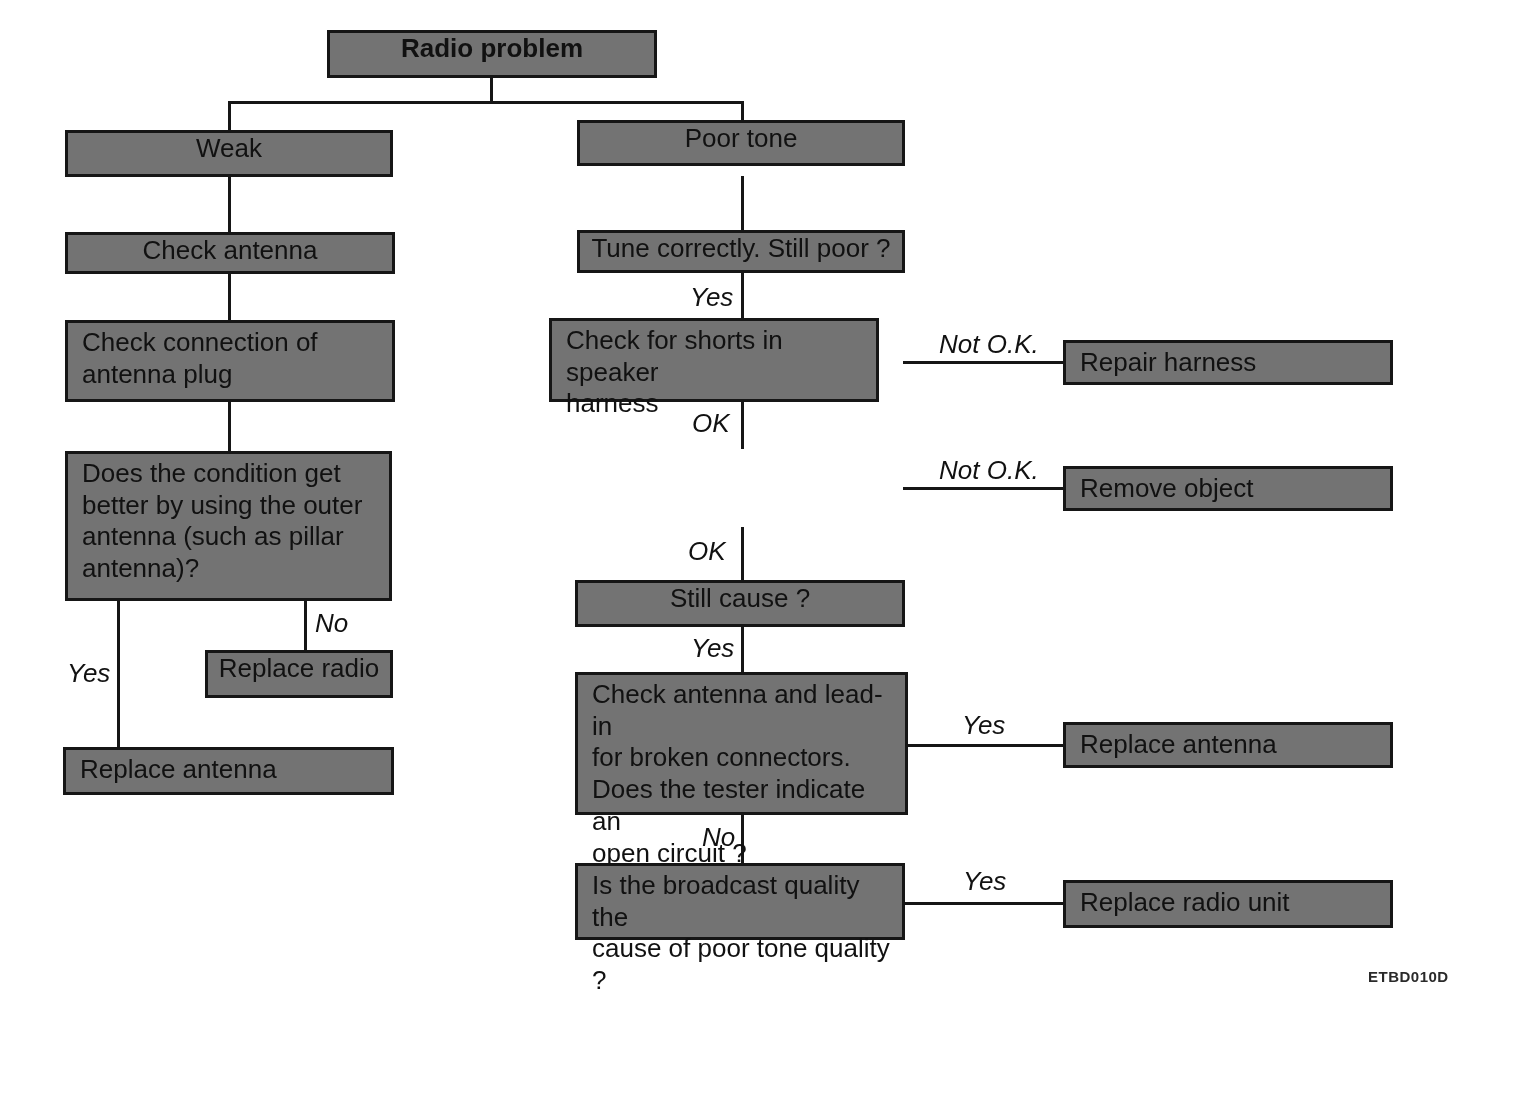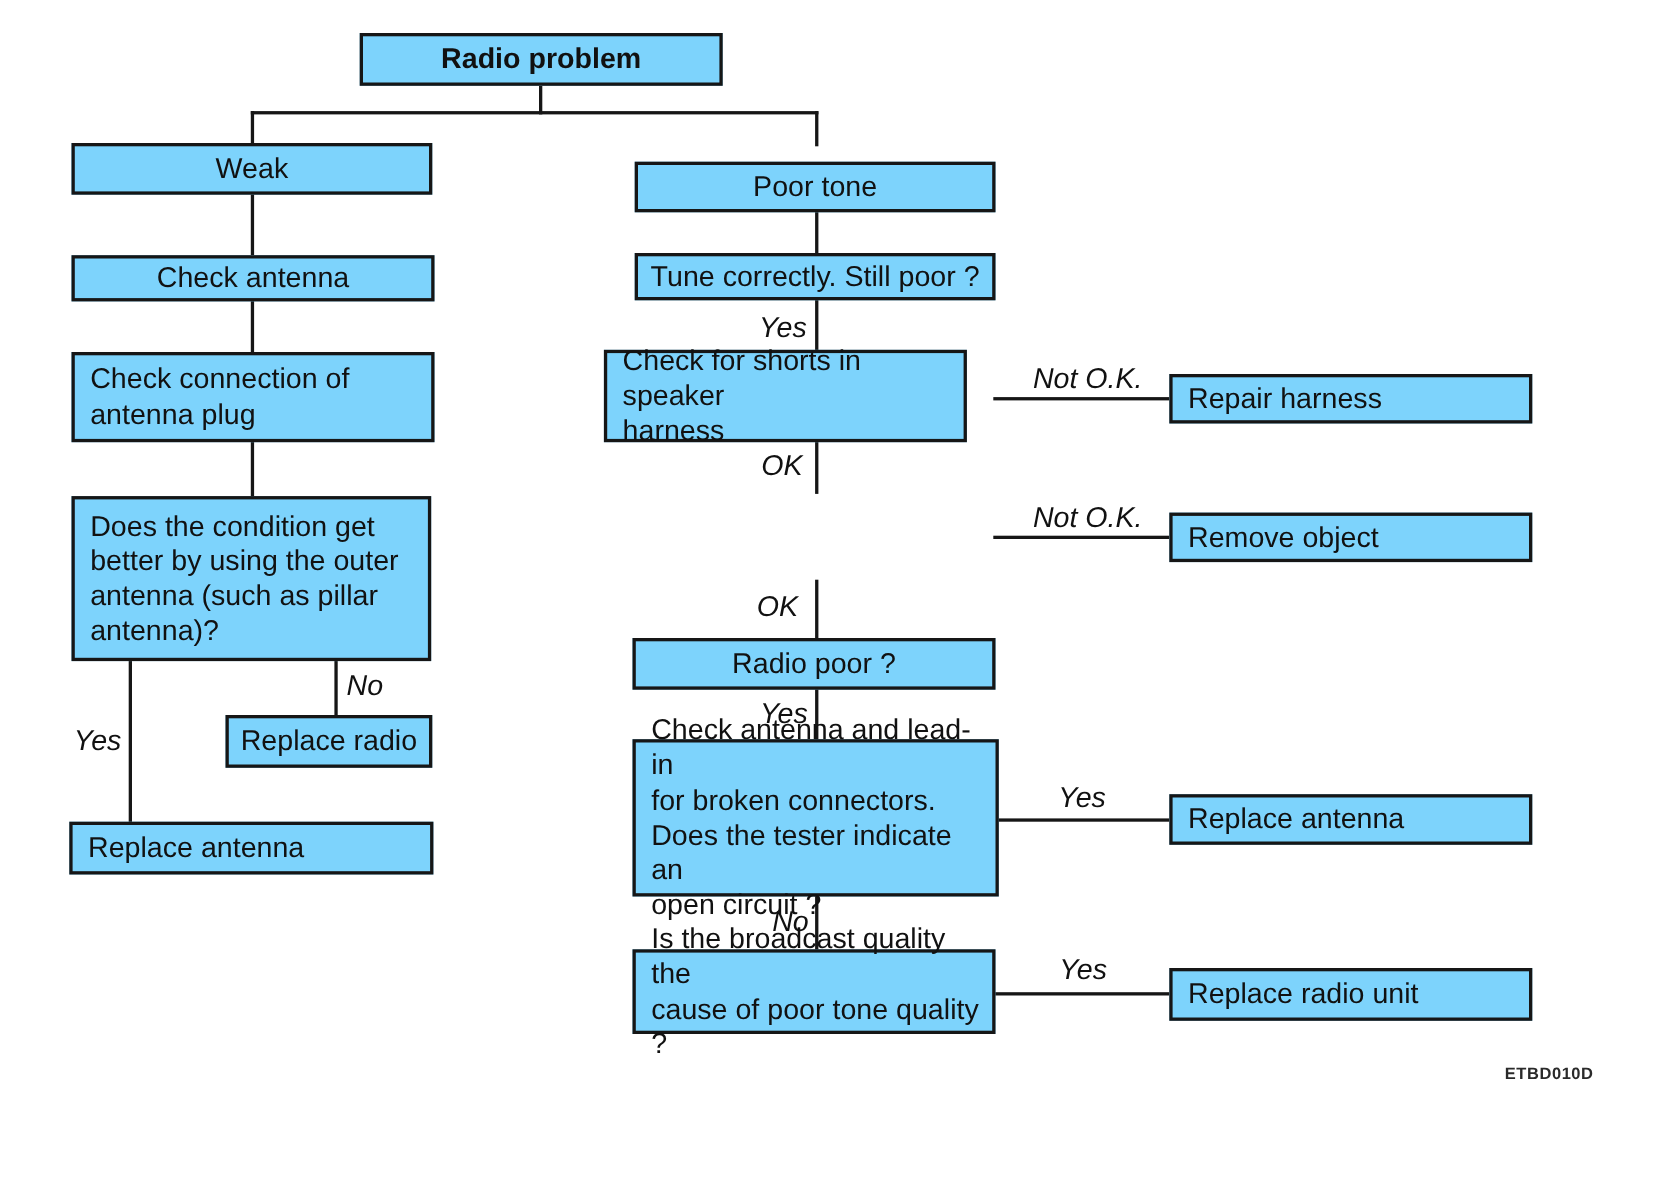--- a/index.html
+++ b/index.html
@@ -1,20 +1,20 @@
 <!DOCTYPE html>
 <html><head>
 <meta charset="utf-8">
 <title>Radio problem flowchart</title>
 <style>
   html,body{margin:0;padding:0;background:#fff;}
   #page{position:relative;width:1520px;height:1094px;background:#fff;
         font-family:"Liberation Sans","DejaVu Sans",sans-serif;color:#111;overflow:hidden;}
-  .node{position:absolute;box-sizing:border-box;background:#7dd3fc;border:3px solid #161616;
-        display:flex;align-items:center;font-size:26px;line-height:1.22;}
+  .node{position:absolute;box-sizing:border-box;background:#737373;border:3px solid #161616;
+        display:flex;align-items:flex-start;font-size:26px;line-height:1.22;}
   .node.c{justify-content:center;text-align:center;padding:0 6px;}
   .node.l{justify-content:flex-start;text-align:left;padding:4px 10px 4px 14px;}
   .txt{white-space:pre-line;}
   .bold{font-weight:bold;}
   .vline{position:absolute;width:3px;background:#161616;}
   .hline{position:absolute;height:3px;background:#161616;}
   .elabel{position:absolute;font-size:26px;line-height:1.1;white-space:nowrap;font-style:italic;}
   .code{position:absolute;font-size:15px;font-weight:bold;letter-spacing:0.5px;color:#2a2a2a;}
 </style>
 </head>
@@ -46,21 +46,21 @@
   <div class="hline" style="left:903px;top:902px;width:160px"></div>
 
   <div class="node c" style="left:327px;top:30px;width:330px;height:48px">
     <span class="txt bold">Radio problem</span>
   </div>
 
   <div class="node c" style="left:65px;top:130px;width:328px;height:47px">
     <span class="txt">Weak</span>
   </div>
 
-  <div class="node c" style="left:577px;top:147px;width:328px;height:46px">
+  <div class="node c" style="left:577px;top:120px;width:328px;height:46px">
     <span class="txt">Poor tone</span>
   </div>
 
   <div class="node c" style="left:65px;top:232px;width:330px;height:42px">
     <span class="txt">Check antenna</span>
   </div>
 
   <div class="node c" style="left:577px;top:230px;width:328px;height:43px">
     <span class="txt">Tune correctly. Still poor ?</span>
   </div>
@@ -89,21 +89,21 @@
 
   <div class="node l" style="left:1063px;top:466px;width:330px;height:45px">
     <span class="txt">Remove object</span>
   </div>
 
   <div class="node c" style="left:205px;top:650px;width:188px;height:48px">
     <span class="txt">Replace radio</span>
   </div>
 
   <div class="node c" style="left:575px;top:580px;width:330px;height:47px">
-    <span class="txt">Radio poor ?</span>
+    <span class="txt">Still cause ?</span>
   </div>
 
   <div class="node l" style="left:63px;top:747px;width:331px;height:48px">
     <span class="txt">Replace antenna</span>
   </div>
 
   <div class="node l" style="left:575px;top:672px;width:333px;height:143px">
     <span class="txt">Check antenna and lead-in
 for broken connectors.
 Does the tester indicate an

